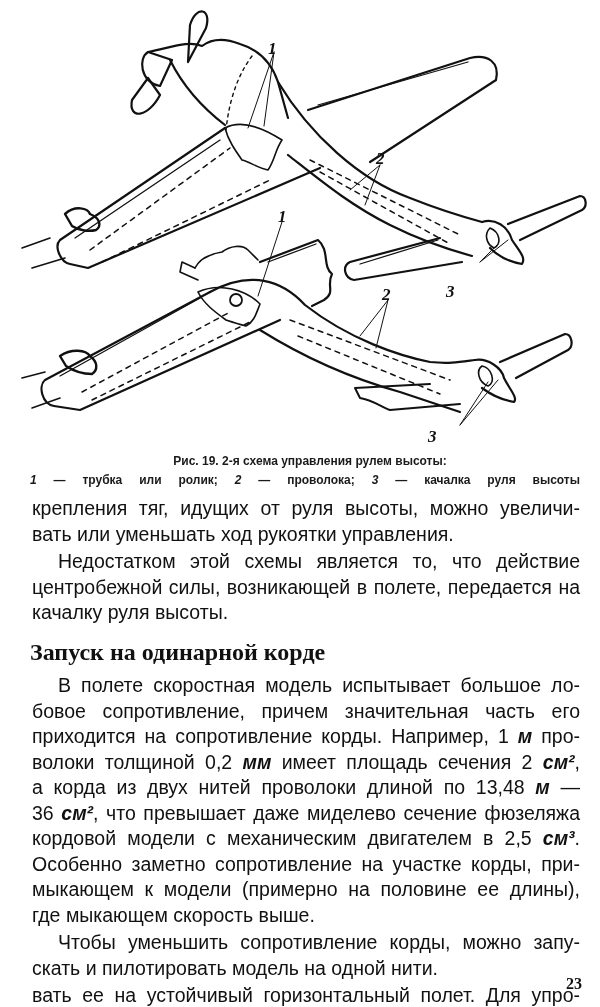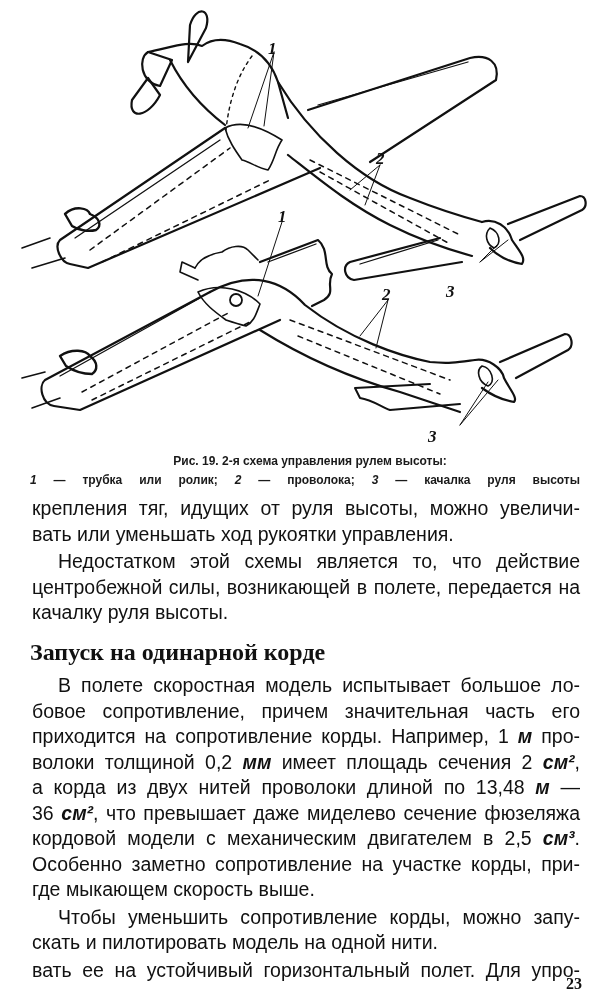--- a/index.html
+++ b/index.html
@@ -154,20 +154,21 @@
   <p class="heading">Запуск на одинарной корде</p>
   <p class="indent">
     <span class="line">В полете скоростная модель испытывает большое ло-</span>
     <span class="line" style="text-indent:0">бовое сопротивление, причем значительная часть его</span>
     <span class="line" style="text-indent:0"><span>приходится на сопротивление корды. Например, 1 </span><em class="u">м</em><span> про-</span></span>
     <span class="line" style="text-indent:0"><span>волоки толщиной 0,2 </span><em class="u">мм</em><span> имеет площадь сечения 2 </span><em class="u">см²</em><span>,</span></span>
     <span class="line" style="text-indent:0"><span>а корда из двух нитей проволоки длиной по 13,48 </span><em class="u">м</em><span> —</span></span>
     <span class="line" style="text-indent:0"><span>36 </span><em class="u">см²</em><span>, что превышает даже миделево сечение фюзеляжа</span></span>
     <span class="line" style="text-indent:0"><span>кордовой модели с механическим двигателем в 2,5 </span><em class="u">см³</em><span>.</span></span>
     <span class="line" style="text-indent:0">Особенно заметно сопротивление на участке корды, при-</span>
+    <span class="line" style="text-indent:0">мыкающем к модели (примерно на половине ее длины),</span>
     <span class="line last" style="text-indent:0">где мыкающем скорость выше.</span>
   </p>
   <p class="indent">
     <span class="line">Чтобы уменьшить сопротивление корды, можно запу-</span>
     <span class="line last" style="text-indent:0">скать и пилотировать модель на одной нити.</span>
   </p>
   <p class="indent">
     <span class="line" style="text-indent:0">вать ее на устойчивый горизонтальный полет. Для упро-</span>
   </p>
 </div>

